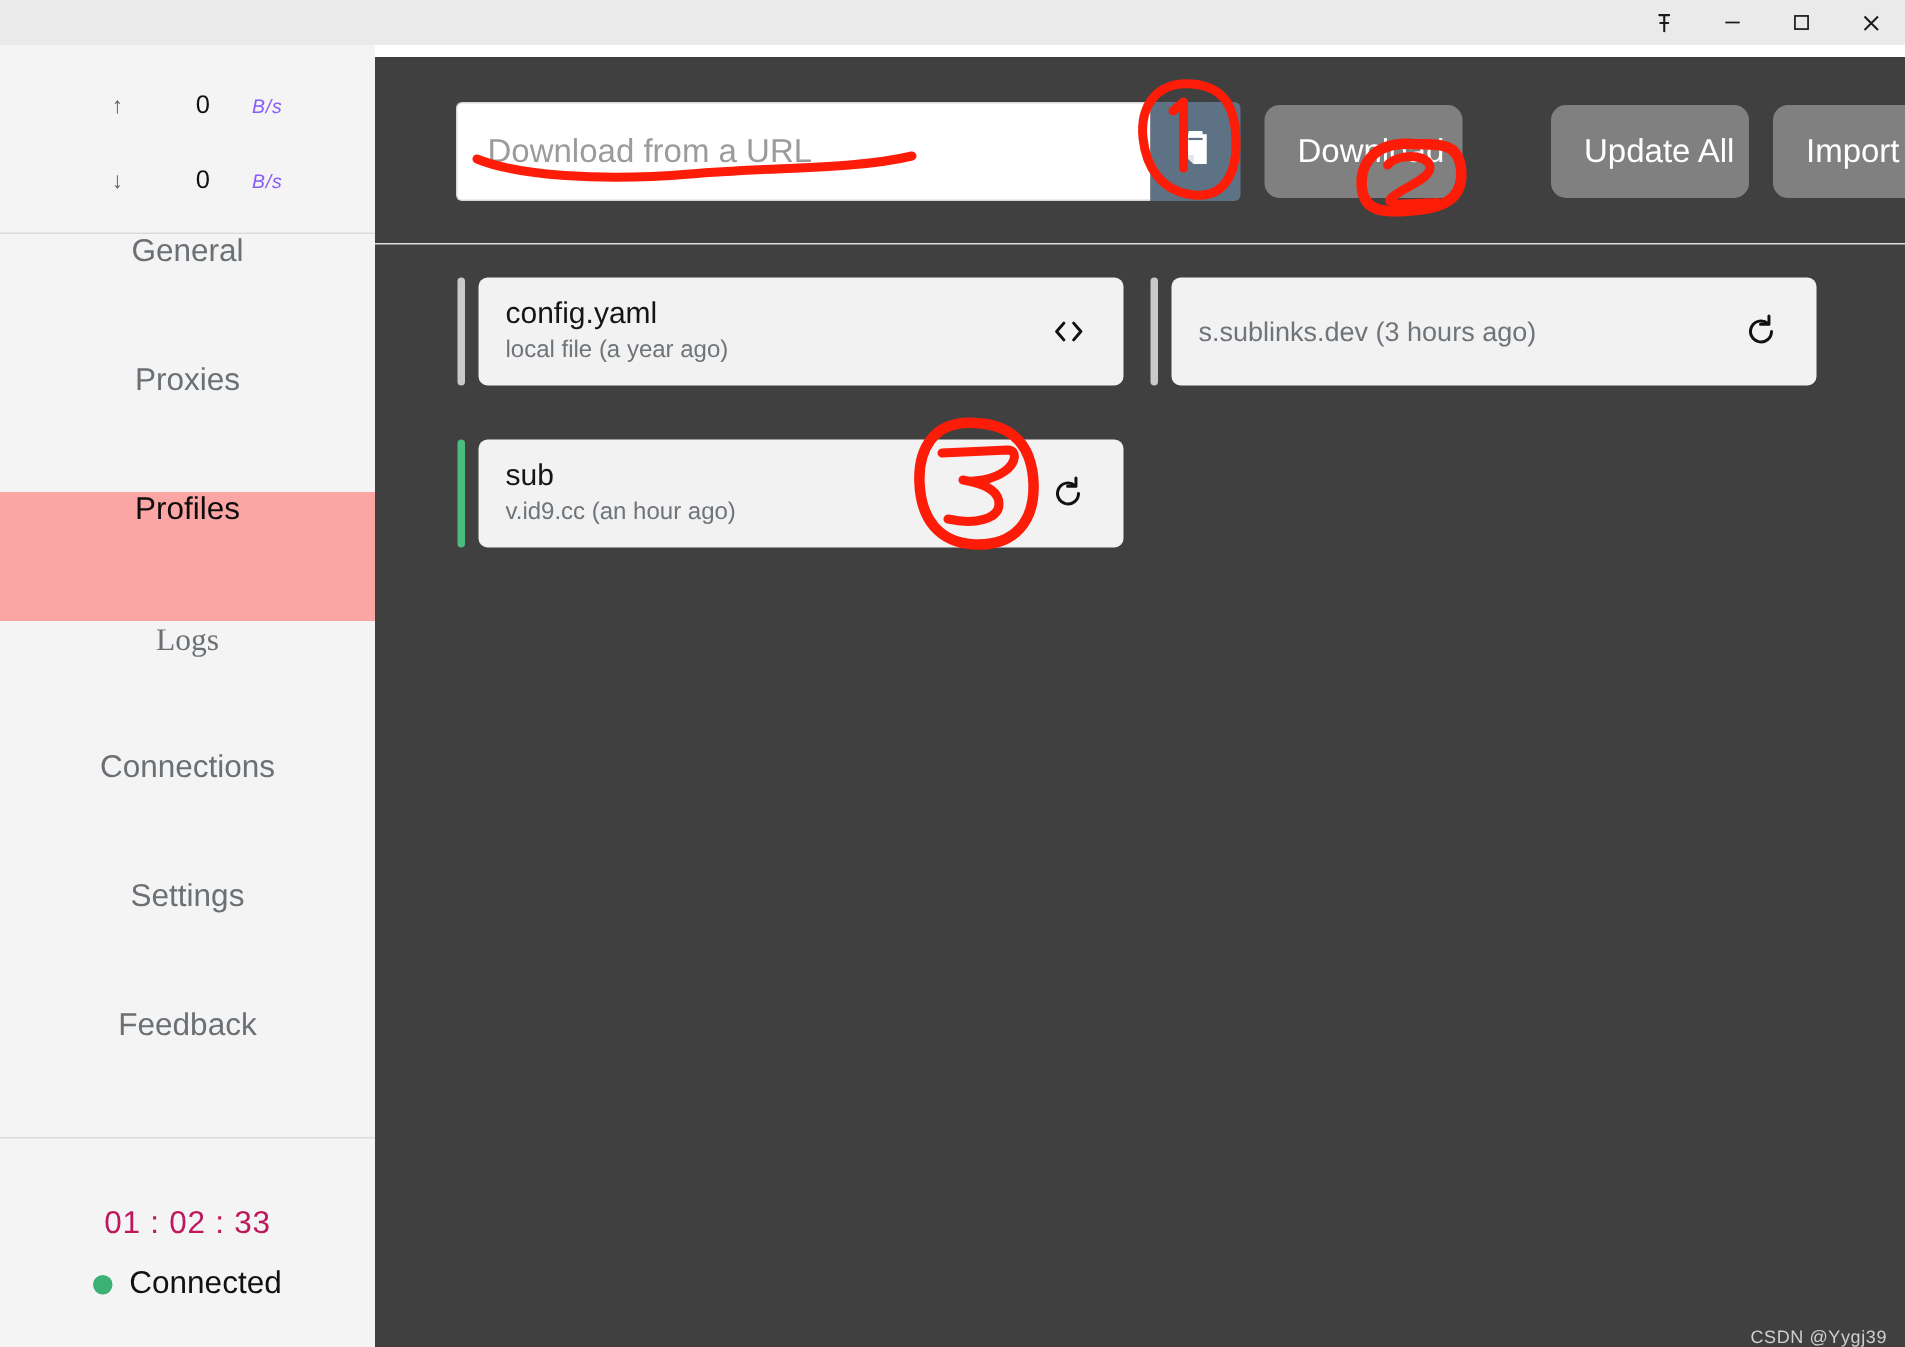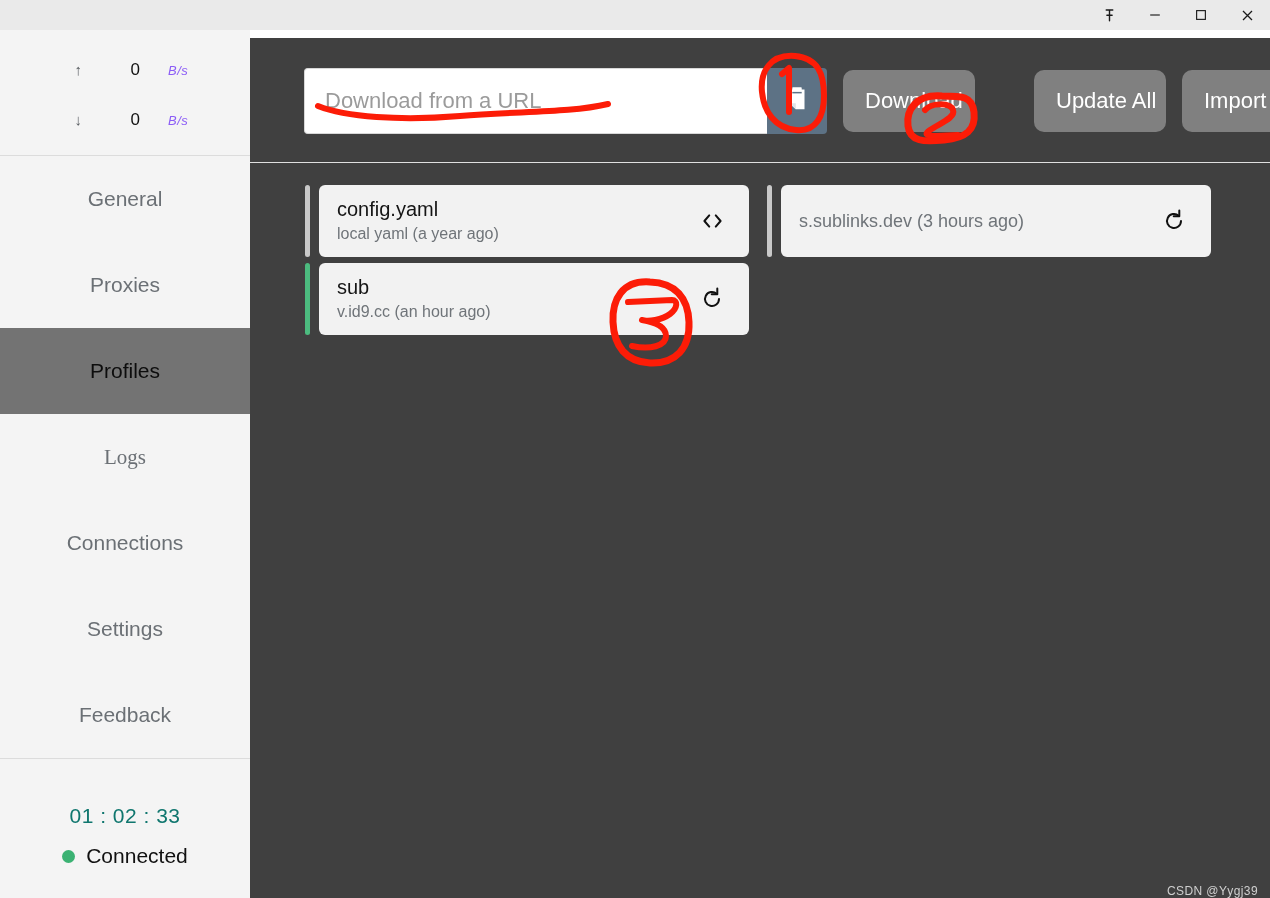--- a/index.html
+++ b/index.html
@@ -86,29 +86,28 @@
     background: #dcdcdc;
     width: 100%;
   }
 
   .nav {
     position: relative;
   }
   .nav-item {
     height: 86px;
     display: flex;
-    align-items: center;
     justify-content: center;
     font-size: 21px;
     color: #6b7075;
     position: relative;
     background: #f4f4f4;
   }
   .nav-item.selected {
-    background: #737373;
+    background: #fca5a5;
     color: #0d0d0d;
     z-index: 2;
   }
   
   .nav-item.above-selected {
     border-bottom-right-radius: 18px;
   }
   .nav-item.below-selected {
     border-top-right-radius: 18px;
     font-family: Liberation Serif, serif;
@@ -124,21 +123,21 @@
     height: 140px;
     display: flex;
     flex-direction: column;
     align-items: center;
     justify-content: center;
     gap: 16px;
     padding-top: 14px;
   }
   .timer {
     font-size: 21px;
-    color: #0f766e;
+    color: #be185d;
     letter-spacing: 0.5px;
   }
   .conn-row {
     display: flex;
     align-items: center;
     gap: 11px;
     font-size: 21px;
     color: #111;
   }
   .conn-dot {
@@ -218,21 +217,21 @@
     white-space: nowrap;
   }
   .btn-download { min-width: 132px; }
   .btn-update   { min-width: 132px; margin-left: 43px; }
   .btn-import   { min-width: 100px; }
 
   
   .profiles {
     display: flex;
     flex-wrap: wrap;
-    gap: 6px 18px;
+    gap: 36px 18px;
     padding: 22px 56px 0 55px;
     align-content: flex-start;
   }
   .card {
     width: 444px;
     height: 72px;
     display: flex;
     align-items: stretch;
     cursor: pointer;
   }
@@ -395,21 +394,21 @@
       <div class="header-divider"></div>
     </div>
 
     <div class="profiles">
 
       <div class="card">
         <div class="card-accent"></div>
         <div class="card-body">
           <div class="card-text">
             <span class="card-title">config.yaml</span>
-            <span class="card-sub">local yaml (a year ago)</span>
+            <span class="card-sub">local file (a year ago)</span>
           </div>
           <div class="card-action">
             <svg width="25" height="18" viewBox="0 0 26 18">
               <path d="M9.6 3.2L4.6 9l5 5.8M16.4 3.2L21.4 9l-5 5.8" stroke="#111" stroke-width="2.1" fill="none" stroke-linecap="round" stroke-linejoin="round"></path>
             </svg>
           </div>
         </div>
       </div>
 
       <div class="card">

